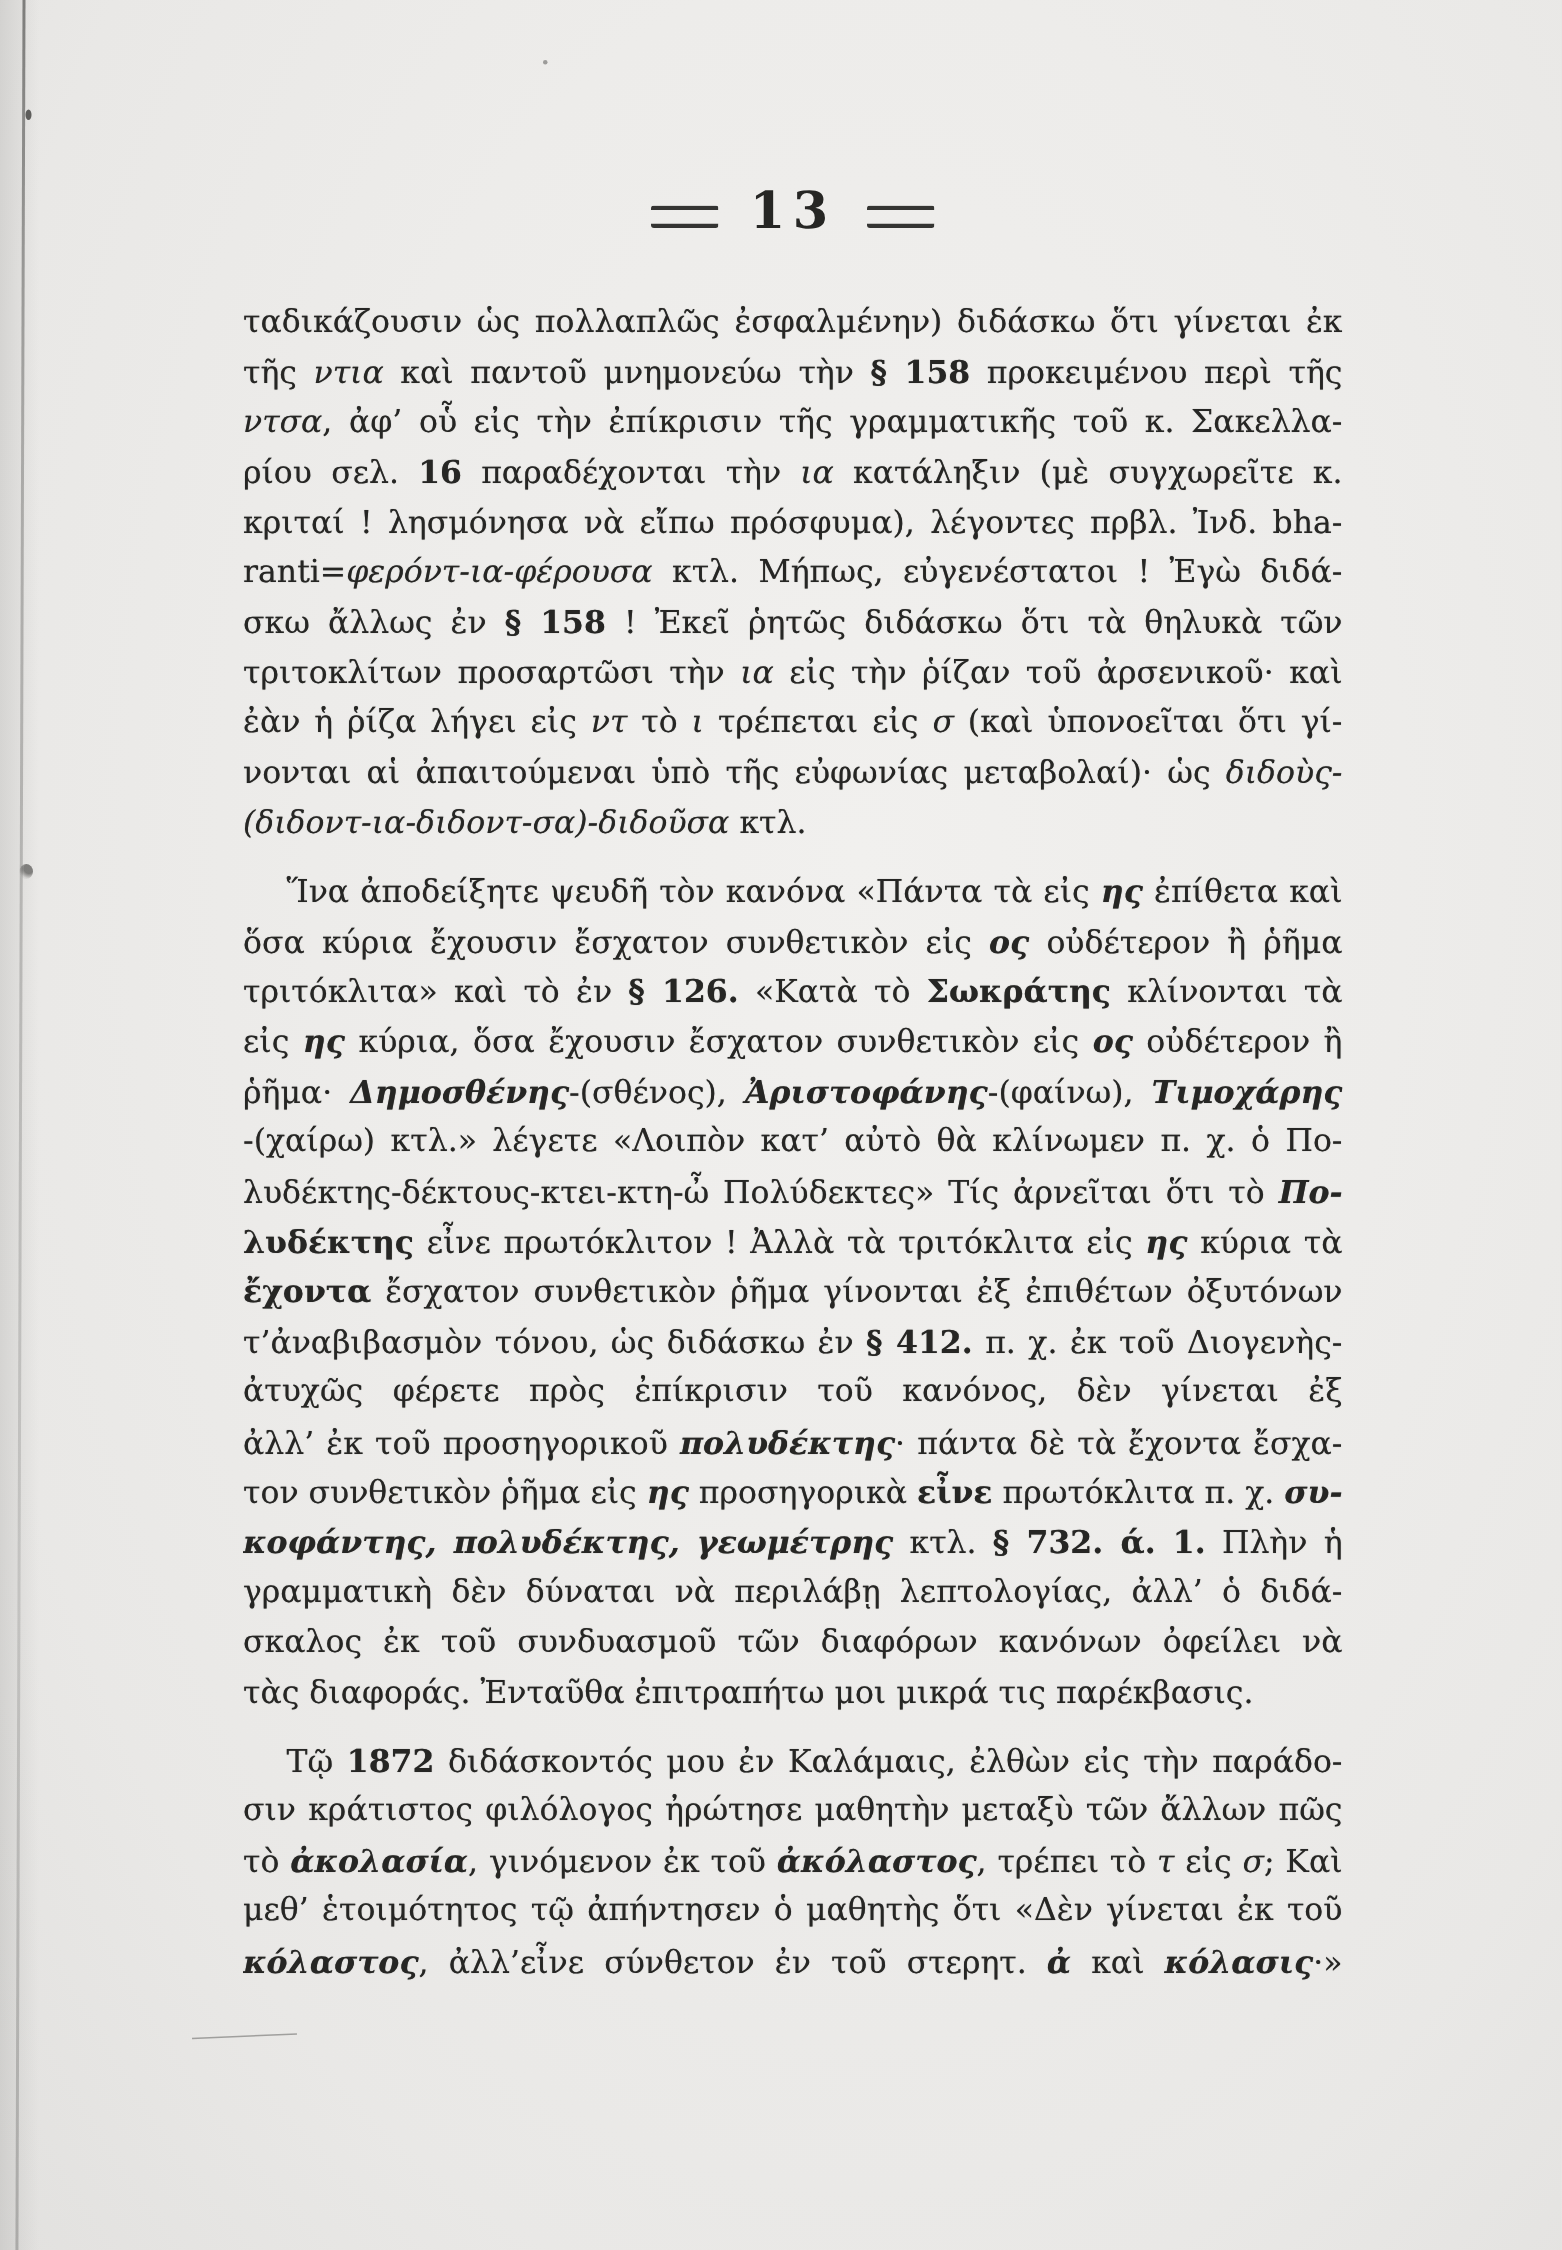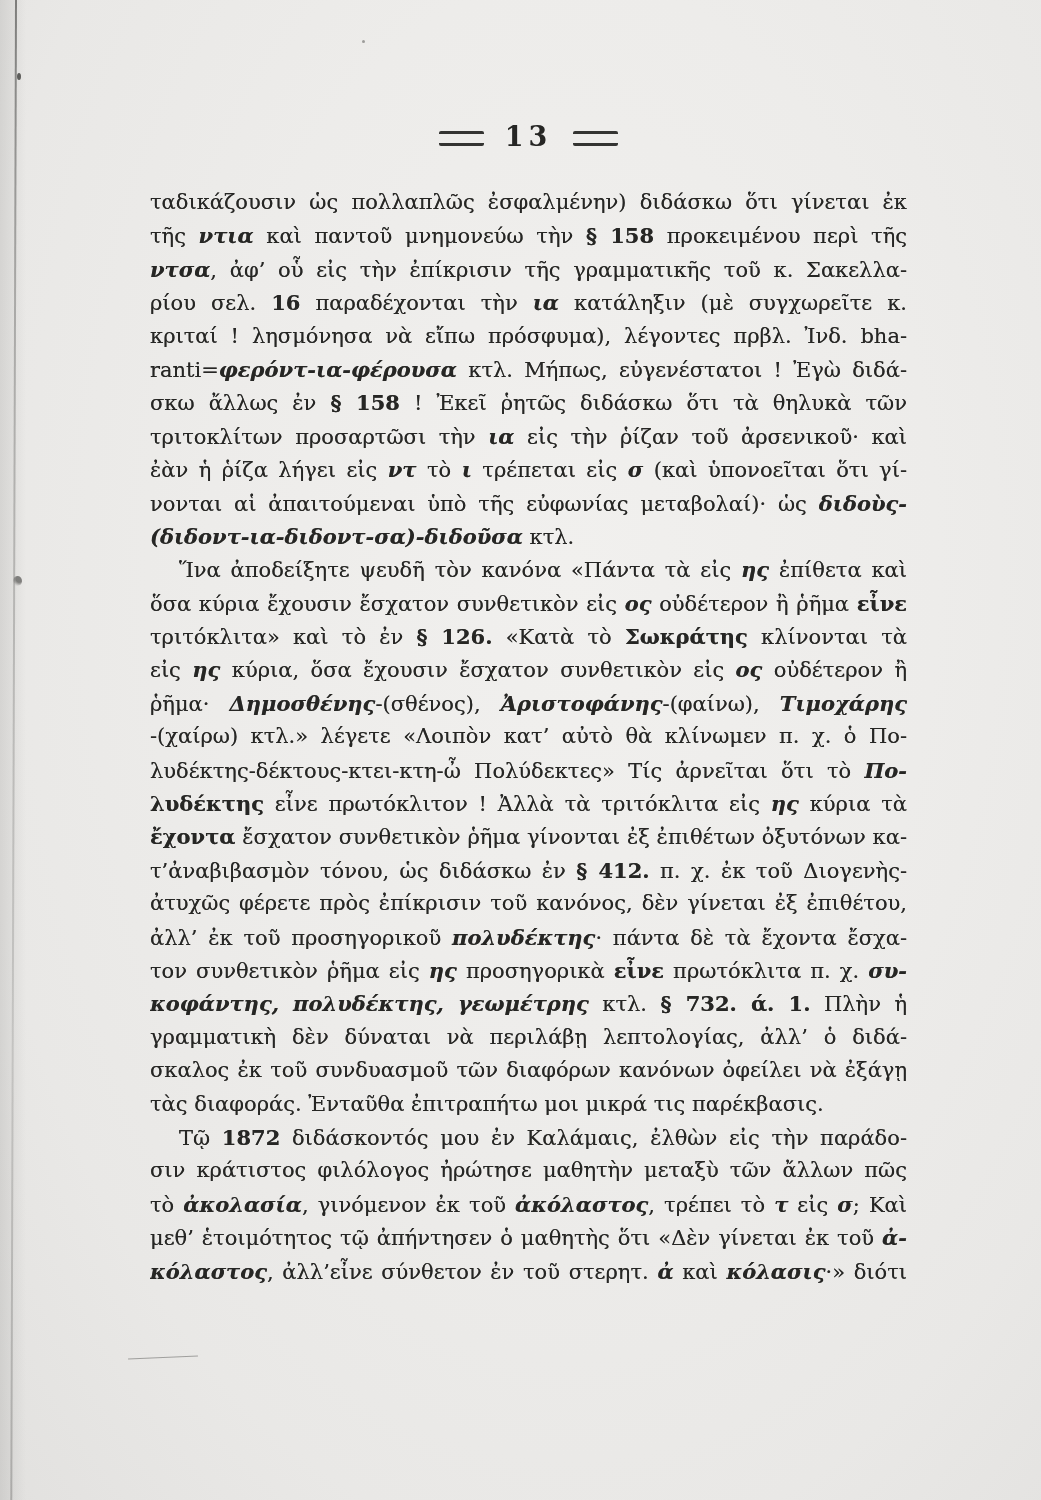--- a/index.html
+++ b/index.html
@@ -70,45 +70,45 @@
     width: 45px; height: 9px;
     border-top: 3px solid #343432;
     border-bottom: 3px solid #343432;
     vertical-align: middle;
     margin: 0 21px;
     position: relative;
     top: -3px;
     border-radius: 2px;
   }
   .pagenum {
-    font-size: 27px;
+    font-size: 34px;
     font-weight: bold;
     letter-spacing: 5px;
     color: #262624;
   }
 
   .text-block {
     position: absolute;
     left: 150px; top: 186px;
     width: 757px;
     font-size: 21px;
     color: #262624;
     text-shadow: 0 0 0.5px rgba(45,45,43,0.65);
   }
-  .paragraph { margin: 0; }
+  .paragraph { margin: 12px; }
   .line {
     height: 33.4px;
     line-height: 33.4px;
     text-align: justify;
     text-align-last: justify;
     overflow: hidden;
   }
   .line.last { text-align-last: left; }
   .line.indent { text-indent: 29px; }
-  .s-i  { font-style: italic; font-weight: bold; }
+  .s-i  { font-style: italic; }
   .s-b  { font-weight: bold; }
   .s-bi { font-weight: bold; font-style: italic; }
 </style>
 </head>
 <body>
 
 <div class="page">
   <div class="edge-shade"></div>
   <div class="crease"></div>
   <div class="speck s1"></div>

